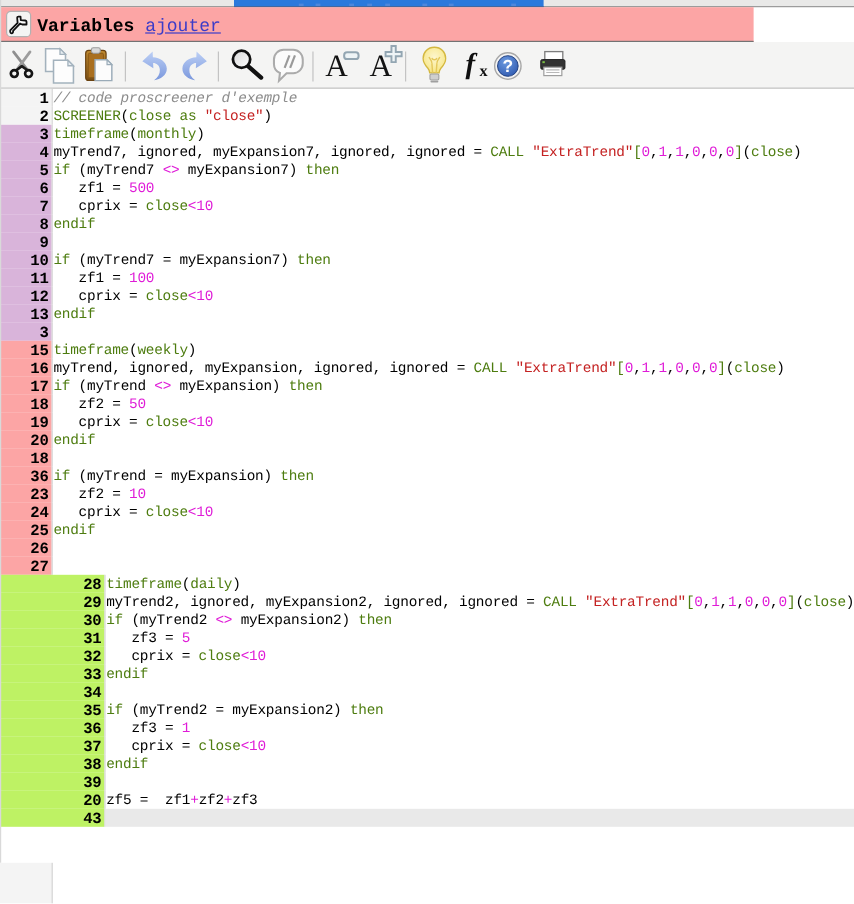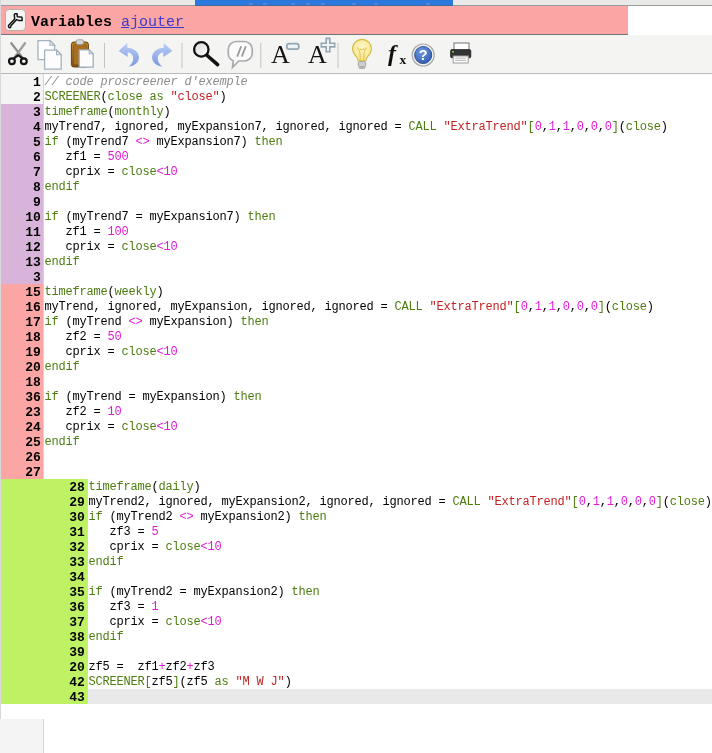--- a/index.html
+++ b/index.html
@@ -191,16 +191,15 @@
 <div class="ln g3"><span class="n">31</span><span class="nb"></span><span class="t">   zf3 = <span class="m">5</span></span></div>
 <div class="ln g3"><span class="n">32</span><span class="nb"></span><span class="t">   cprix = <span class="k">close</span><span class="m">&lt;</span><span class="m">10</span></span></div>
 <div class="ln g3"><span class="n">33</span><span class="nb"></span><span class="t"><span class="k">endif</span></span></div>
 <div class="ln g3"><span class="n">34</span><span class="nb"></span><span class="t"></span></div>
 <div class="ln g3"><span class="n">35</span><span class="nb"></span><span class="t"><span class="k">if</span> (myTrend2 = myExpansion2) <span class="k">then</span></span></div>
 <div class="ln g3"><span class="n">36</span><span class="nb"></span><span class="t">   zf3 = <span class="m">1</span></span></div>
 <div class="ln g3"><span class="n">37</span><span class="nb"></span><span class="t">   cprix = <span class="k">close</span><span class="m">&lt;</span><span class="m">10</span></span></div>
 <div class="ln g3"><span class="n">38</span><span class="nb"></span><span class="t"><span class="k">endif</span></span></div>
 <div class="ln g3"><span class="n">39</span><span class="nb"></span><span class="t"></span></div>
 <div class="ln g3"><span class="n">20</span><span class="nb"></span><span class="t">zf5 =  zf1<span class="m">+</span>zf2<span class="m">+</span>zf3</span></div>
-<div class="ln g3"><span class="n">42</span><span class="nb"></span><span class="t"><span class="k">SCREENER</span><span class="k">[</span>zf5<span class="k">]</span>(zf5 <span class="k">as</span> <span class="s">"M W J"</span>)</span></div>
 <div class="ln g3 cur"><span class="n">43</span><span class="nb"></span><span class="t"></span></div>
 </div>
 <div class="abs" id="lborder"></div>
 
 </body></html>

